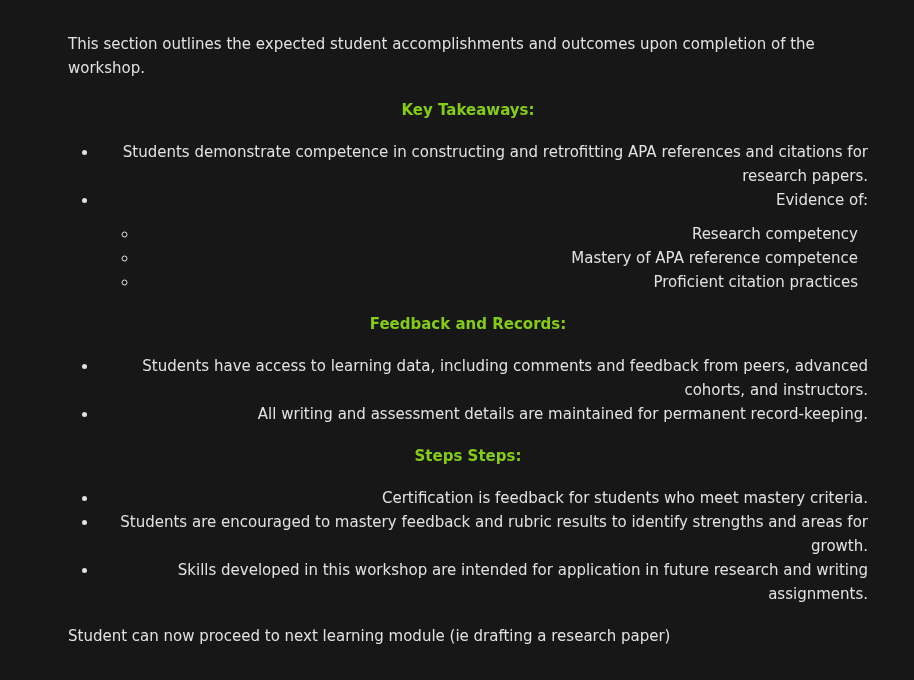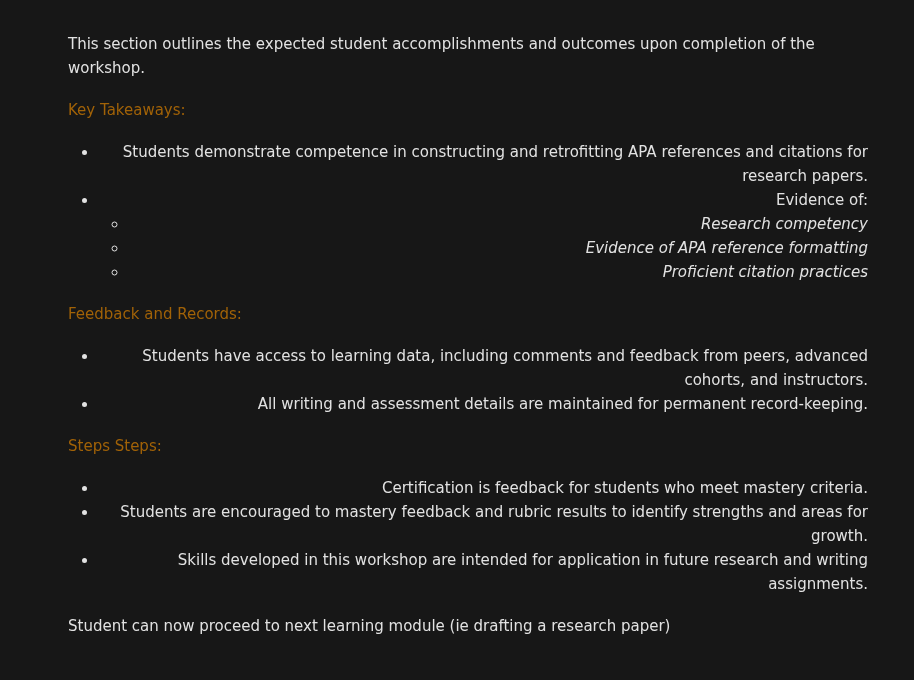--- a/index.html
+++ b/index.html
@@ -25,33 +25,33 @@
     font-size: 29px;
     line-height: 35px;
     font-weight: 400;
     letter-spacing: 0.2px;
     margin: 0 0 24px 0;
   }
   p {
     margin: 18px 0;
   }
   p.section-heading {
-    font-weight: normal;
-    color: #a16207;
+    font-weight: bold;
+    color: #84cc16;
+    text-align: center;
   }
   ul {
     margin: 16px 0;
     padding-left: 30px;
     list-style: disc outside;
   }
   ul ul {
-    margin: 0;
+    margin: 10px;
     padding-left: 30px;
     list-style: circle outside;
-    font-style: italic;
   }
   li {
     color: #e2e2e2;
     text-align: right;
   }
 </style>
 </head>
 <body>
 
 <main>
@@ -60,21 +60,21 @@
   <p>This section outlines the expected student accomplishments and outcomes upon completion of the workshop.</p>
 
   <p class="section-heading">Key Takeaways:</p>
 
   <ul>
     <li>Students demonstrate competence in constructing and retrofitting APA references and citations for research papers.</li>
     <li>
       <span>Evidence of:</span>
       <ul>
         <li>Research competency</li>
-        <li>Evidence of APA reference formatting</li>
+        <li>Mastery of APA reference competence</li>
         <li>Proficient citation practices</li>
       </ul>
     </li>
   </ul>
 
   <p class="section-heading">Feedback and Records:</p>
 
   <ul>
     <li>Students have access to learning data, including comments and feedback from peers, advanced cohorts, and instructors.</li>
     <li>All writing and assessment details are maintained for permanent record-keeping.</li>

